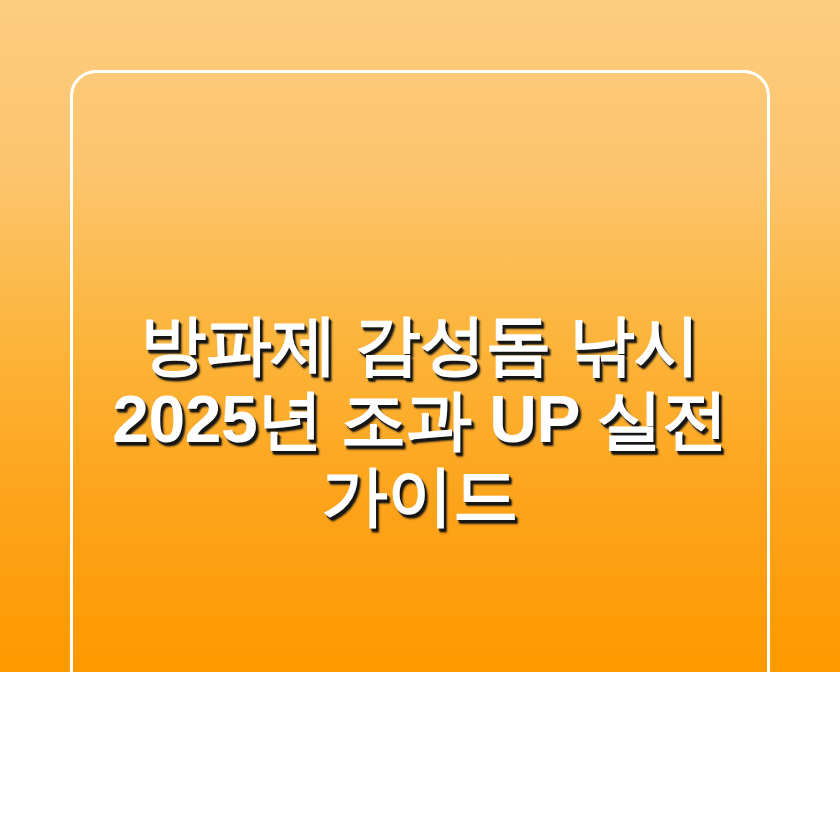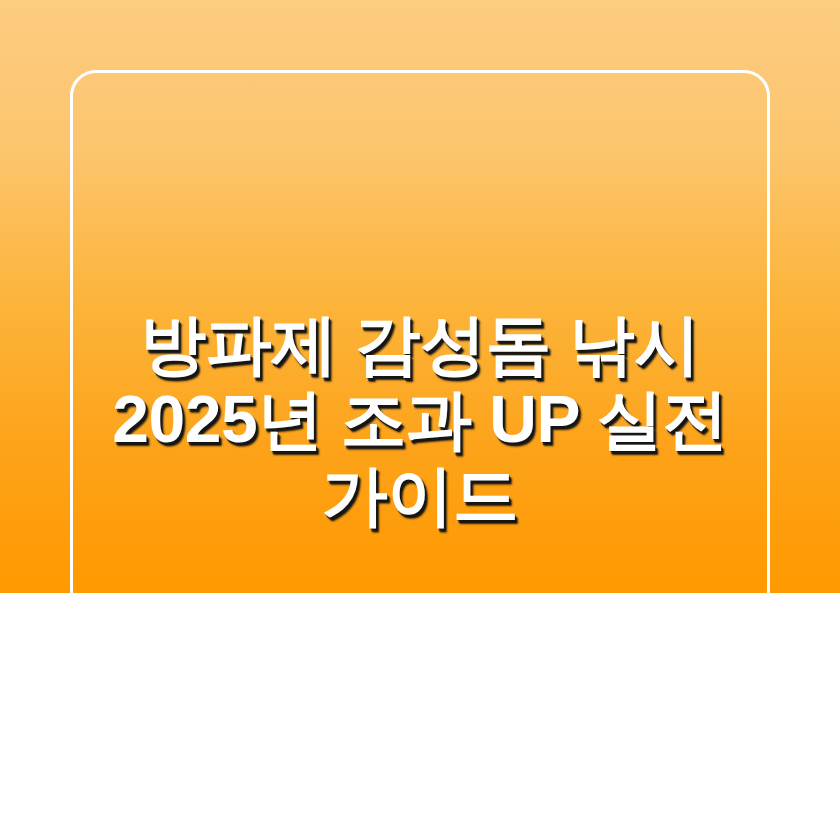--- a/index.html
+++ b/index.html
@@ -10,21 +10,21 @@
   body {
     width: 840px;
     height: 840px;
     overflow: hidden;
     font-family: "Liberation Sans", "DejaVu Sans", sans-serif;
   }
 
   #card {
     position: relative;
     width: 840px;
-    height: 593px;
+    height: 672px;
     box-sizing: border-box;
     background: linear-gradient(180deg,
                 #FCCC80 0%,
                 #FCC56E 25%,
                 #FCB53C 50%,
                 #FDA31A 75%,
                 #FF9900 100%);
     overflow: hidden;
   }
 

